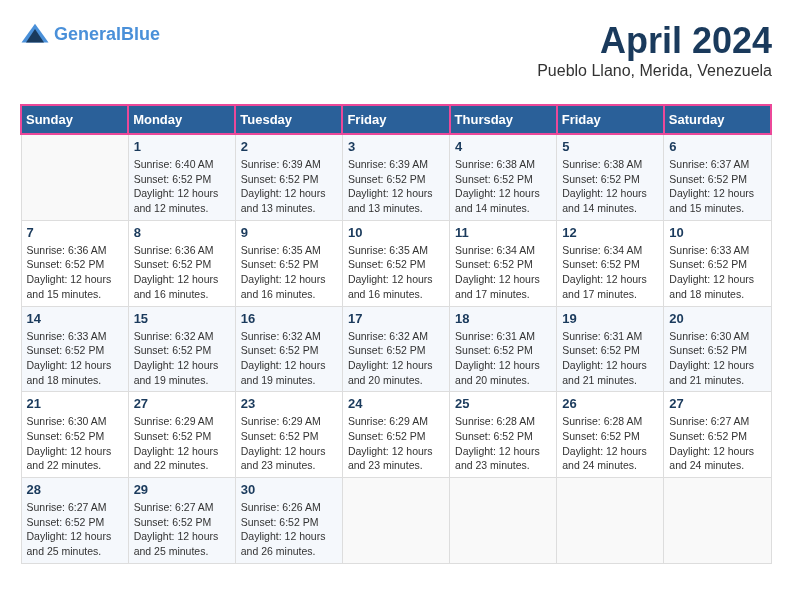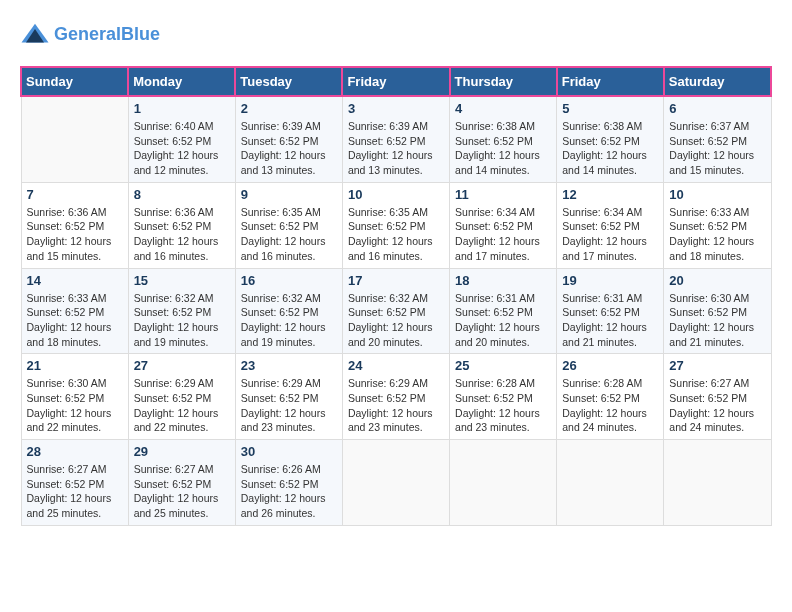--- a/index.html
+++ b/index.html
@@ -7,21 +7,21 @@
       font-family: Arial, sans-serif;
       background: #fff;
       width: 792px;
       min-height: 612px;
       padding: 20px;
     }
     .header {
       display: flex;
       justify-content: space-between;
       align-items: flex-start;
-      margin-bottom: 16px;
+      margin-bottom: 24px;
     }
     .logo {
       display: flex;
       align-items: center;
     }
     .logo-text {
       font-size: 18px;
       font-weight: bold;
       color: #1a3a5c;
       line-height: 1.1;
@@ -98,20 +98,24 @@
 <div class="header">
   <div class="logo">
     <svg class="logo-icon" viewBox="0 0 40 40">
       <polygon points="20,5 38,30 2,30" fill="#4a90d9"></polygon>
       <polygon points="20,12 32,30 8,30" fill="#1a3a5c"></polygon>
     </svg>
     <div class="logo-text">
       <div><span>General</span><span style="color:#4a90d9">Blue</span></div>
     </div>
   </div>
+  <div class="title-block">
+    <div class="calendar-title">April 2024</div>
+    <div class="calendar-subtitle">Pueblo Llano, Merida, Venezuela</div>
+  </div>
 </div>
 
 <table>
   <thead>
     <tr>
     <th>Sunday</th>
         <th>Monday</th>
         <th>Tuesday</th>
         <th>Friday</th>
         <th>Thursday</th>

